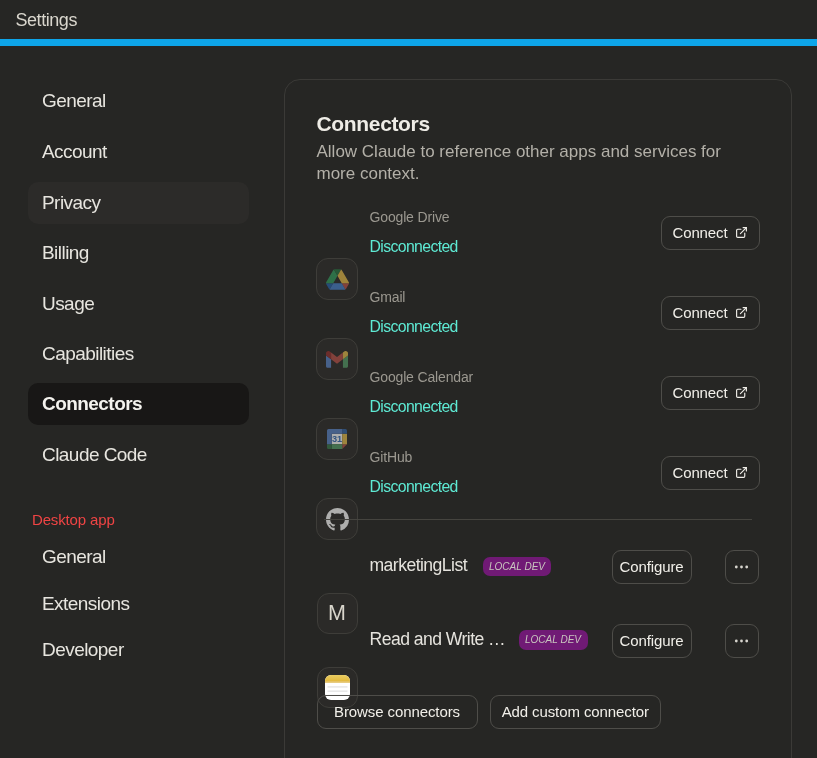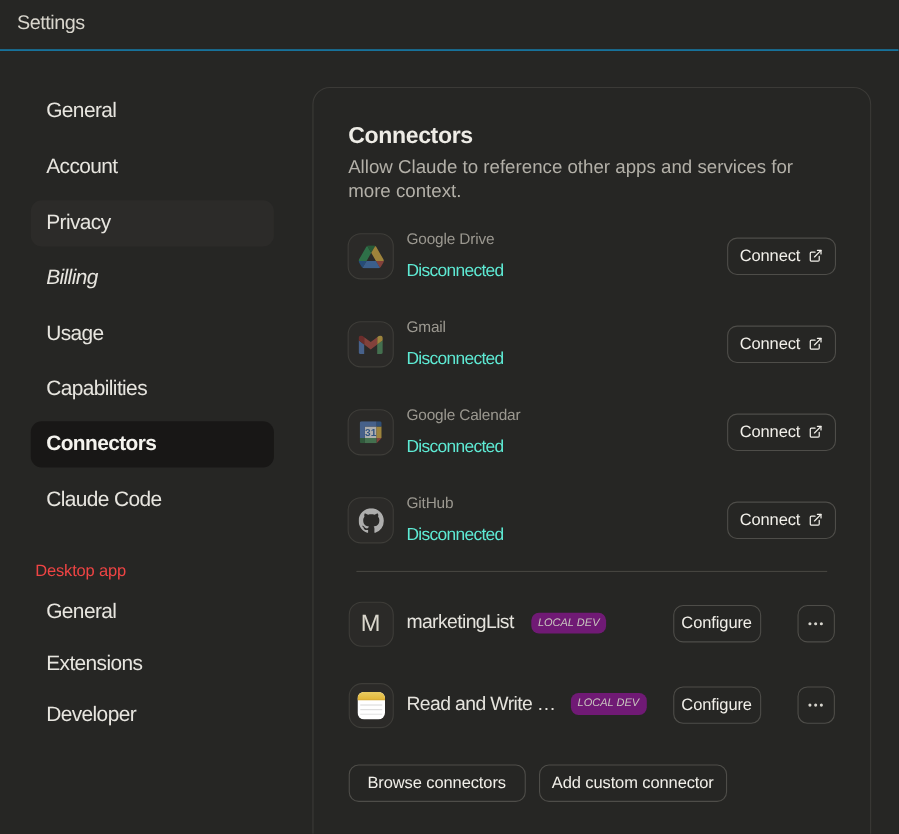--- a/index.html
+++ b/index.html
@@ -1,36 +1,36 @@
 <!DOCTYPE html>
 <html><head>
 <meta charset="utf-8">
 <style>
   * { margin:0; padding:0; box-sizing:border-box; }
   html,body { width:817px; height:758px; overflow:hidden; }
   body { background:#262624; font-family:"Liberation Sans", sans-serif; position:relative; }
   .abs { position:absolute; }
 
   
-  .topbar { left:0; top:0; width:817px; height:45.5px; border-bottom:1px solid #0ea5e9; }
+  .topbar { left:0; top:0; width:817px; height:45.5px; border-bottom:7px solid #0ea5e9; }
   .topbar .title { position:absolute; left:15.5px; top:10.6px; font-size:18px; line-height:19px; color:#d9d6cd; letter-spacing:-0.45px; }
 
   
   .navitem { left:28px; width:221px; height:42px; border-radius:10px; color:#e7e5df; font-size:19px; letter-spacing:-0.55px; display:flex; align-items:center; padding-left:14px;text-align:center; }
   .navitem.hov { background:#2c2b29; }
   .navitem.sel { background:#181716; color:#f4f3ee; font-weight:bold; }
   .navlabel { left:32px; color:#ef4444; font-size:15px; letter-spacing:-0.15px; }
 
   
   .card { left:283.5px; top:78.5px; width:508px; height:760px; border:1px solid #3b3a37; border-radius:16px; background:#262624; }
 
   .h1 { left:316.5px; top:111.5px; font-size:21px; font-weight:bold; color:#eeece6; letter-spacing:-0.34px; }
   .desc { left:316.5px; top:141px; font-size:17px; line-height:22.3px; color:#b3b0a8; letter-spacing:0; }
 
-  .tile { left:316px; width:42px; height:42px; border-radius:12px; border:1px solid #3e3d39; background:#2b2a28; display:flex; align-items:center; justify-content:center; }
+  .tile { left:316px; width:42px; height:42px; border-radius:12px; border:1px solid #3e3d39; background:#2b2a28; display:flex; align-items:center; justify-content:center;margin-top:46px; }
   .tile .dim { opacity:0.62; filter:saturate(0.62); display:flex; }
   .rowtitle { left:369.5px; font-size:14px; color:#9b9890; letter-spacing:-0.15px; }
   .rowsub { left:369.5px; font-size:15.8px; color:#5eead4; letter-spacing:-0.62px; }
 
   .btn { border:1px solid #4e4d49; border-radius:9px; color:#f1efe9; font-size:15px; letter-spacing:-0.1px; display:flex; align-items:center; justify-content:center; }
   .connect { left:660.5px; width:99px; height:34px; gap:7px; }
   .configure { left:611.5px; width:80px; height:34px; }
   .dots { left:724.5px; width:34px; height:34px; }
 
   .divider { left:323.5px; top:519px; width:428.5px; height:1px; background:#45443f; }
@@ -42,21 +42,21 @@
 </style>
 </head>
 <body>
   <div class="abs topbar">
     <div class="title">Settings</div>
   </div>
 
   <div class="abs navitem" style="top:80px;">General</div>
   <div class="abs navitem" style="top:131px;">Account</div>
   <div class="abs navitem hov" style="top:181.5px;">Privacy</div>
-  <div class="abs navitem" style="top:231.5px;font-style:italic;">Billing</div>
+  <div class="abs navitem" style="top:231.5px;">Billing</div>
   <div class="abs navitem" style="top:282.5px;">Usage</div>
   <div class="abs navitem" style="top:332.5px;">Capabilities</div>
   <div class="abs navitem sel" style="top:383px;">Connectors</div>
   <div class="abs navitem" style="top:434px;">Claude Code</div>
   <div class="abs navlabel" style="top:511px;">Desktop app</div>
   <div class="abs navitem" style="top:536px;">General</div>
   <div class="abs navitem" style="top:582.5px;">Extensions</div>
   <div class="abs navitem" style="top:629px;">Developer</div>
 
   <div class="abs card"></div>

